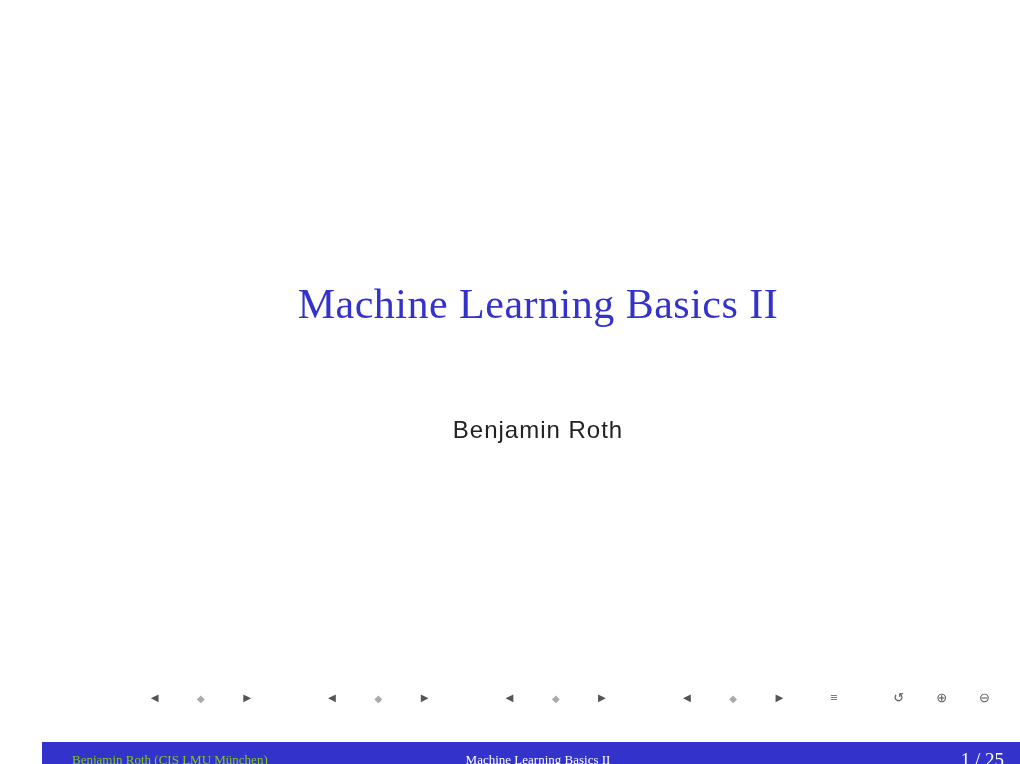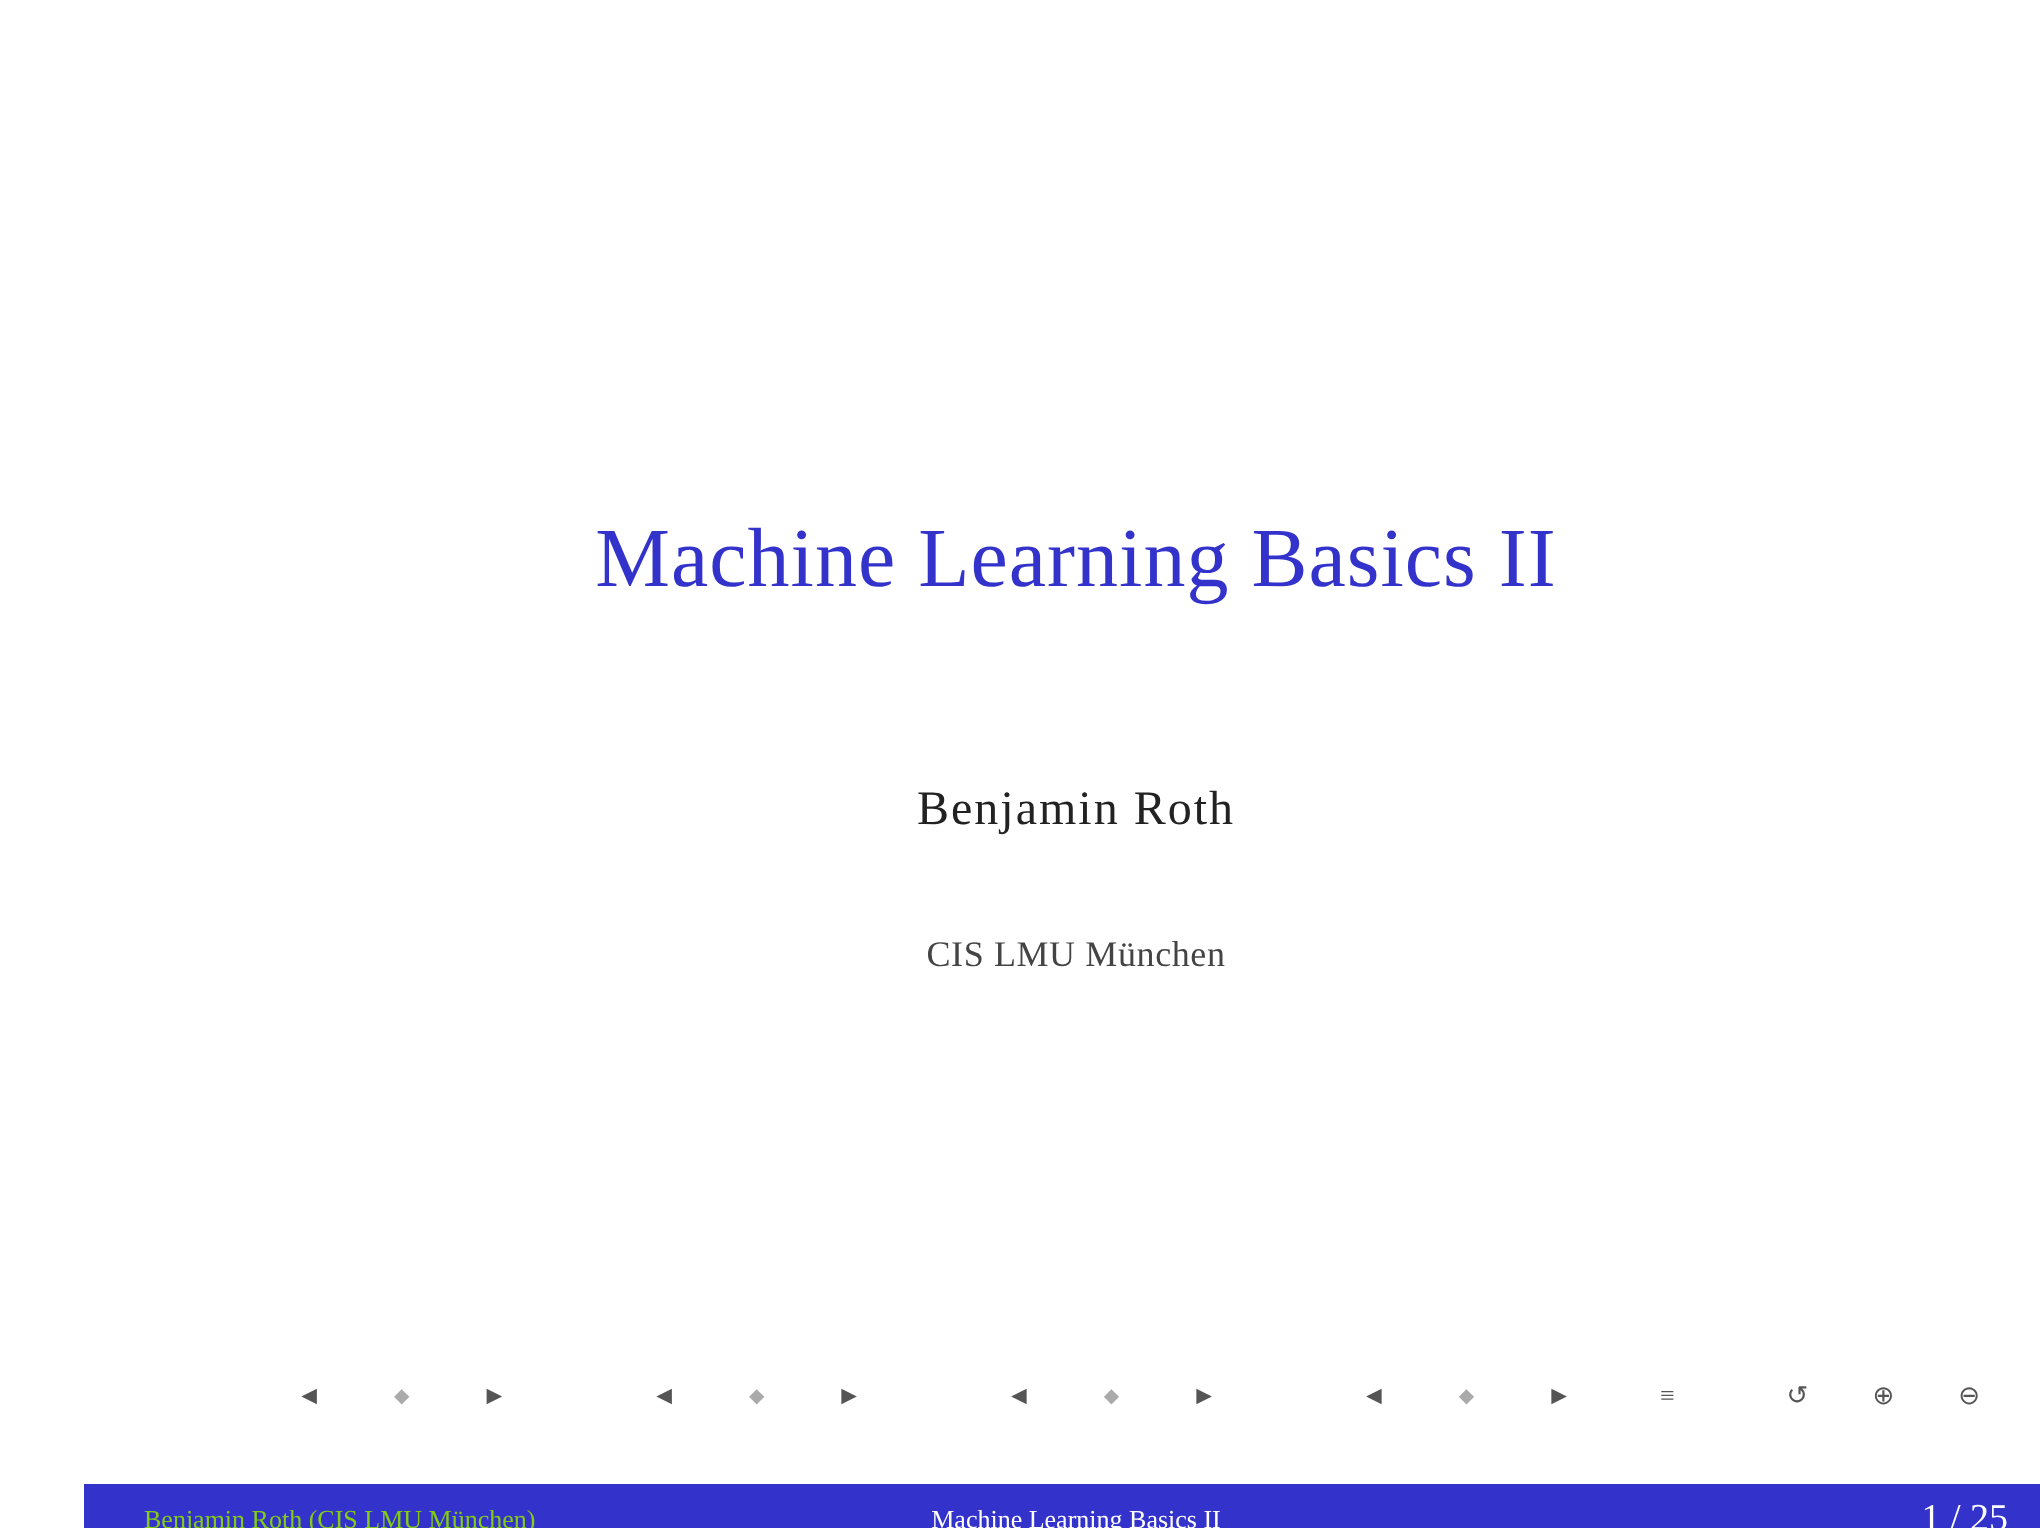--- a/index.html
+++ b/index.html
@@ -41,21 +41,21 @@
       font-family: 'Georgia', serif;
       font-weight: normal;
       text-align: center;
       margin-bottom: 60px;
       letter-spacing: 0.5px;
     }
 
     .slide-author {
       font-size: 24px;
       color: #222222;
-      font-family: Liberation Serif, serif;
+      font-family: Liberation Sans, sans-serif;
       font-weight: normal;
       text-align: center;
       margin-bottom: 20px;
       letter-spacing: 1px;
     }
 
     .slide-institution {
       font-size: 18px;
       color: #444444;
       font-family: 'Georgia', serif;
@@ -135,21 +135,20 @@
 <body>
 
 <div class="slide-container">
 
   <div class="slide-content">
 
     <h1 class="slide-title">Machine Learning Basics II</h1>
 
     <p class="slide-author">Benjamin Roth</p>
 
-    <p class="slide-institution">CIS LMU München</p>
 
   </div>
 
   <div class="nav-controls">
     <span class="nav-arrow">◄</span>
     <span class="nav-separator">◆</span>
     <span class="nav-arrow">►</span>
     <span class="nav-separator"> </span>
     <span class="nav-arrow">◄</span>
     <span class="nav-separator">◆</span>

